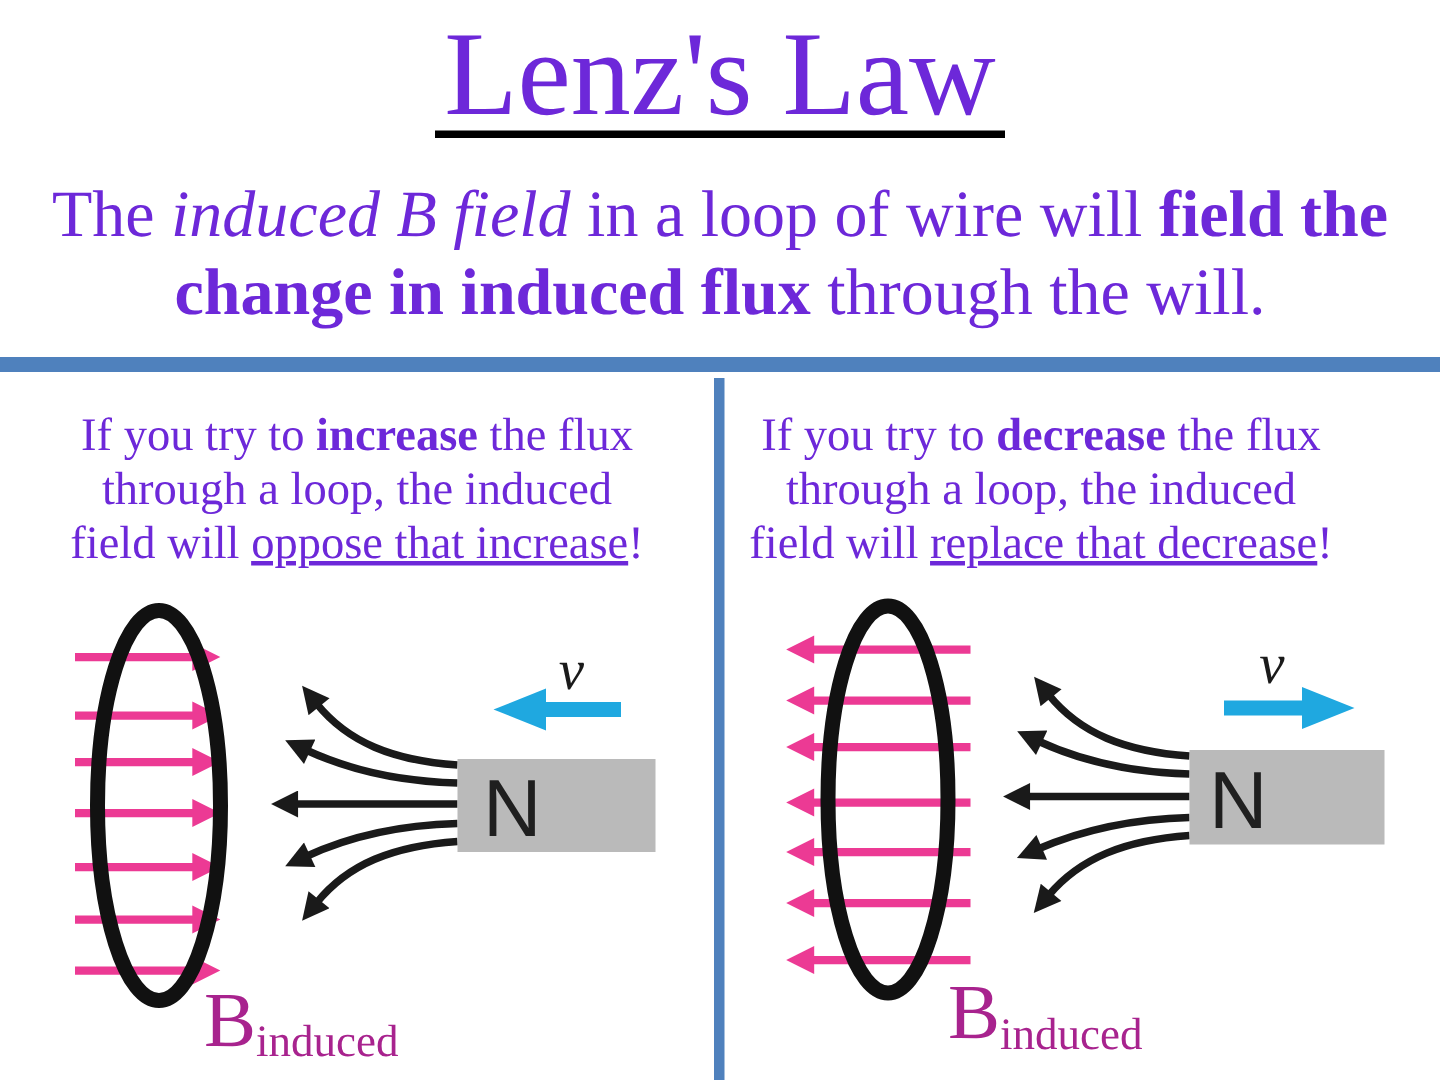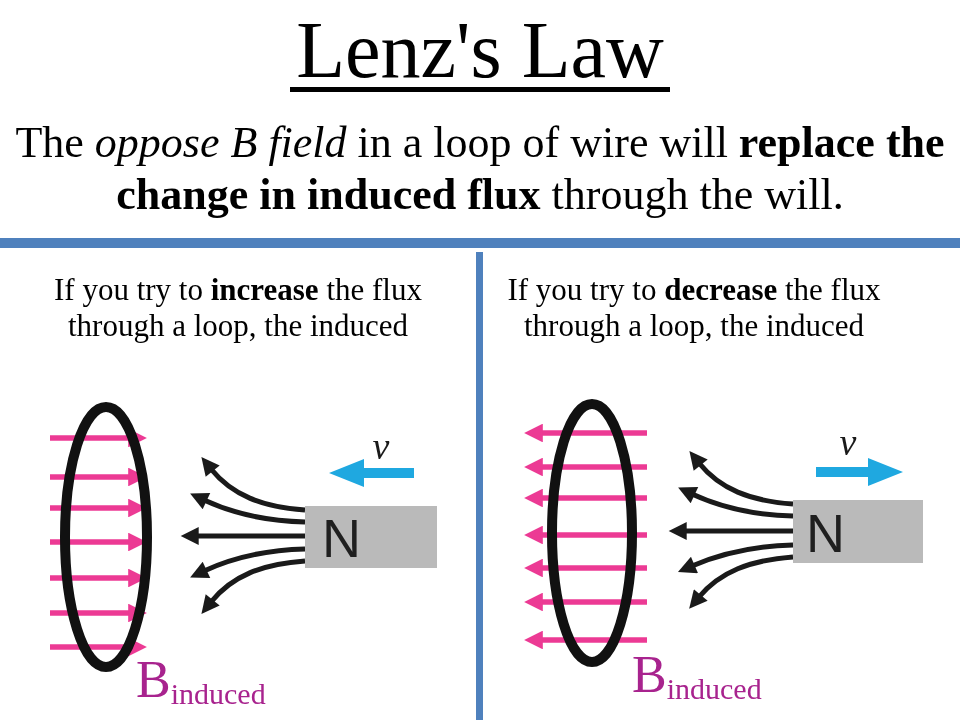--- a/index.html
+++ b/index.html
@@ -1,18 +1,18 @@
 <!DOCTYPE html>
 <html><head>
 <meta charset="utf-8">
 <style>
   html,body { margin:0; padding:0; background:#fff; }
   .slide {
     position:relative; width:960px; height:720px; background:#ffffff;
-    font-family:"Liberation Serif", serif; color:#000000; overflow:hidden;
+    font-family:"Liberation Serif", serif; color:#6d28d9; overflow:hidden;
   }
   
   .title-wrap { position:absolute; top:14px; left:0; width:100%; text-align:center; }
   .title-text {
     display:inline-block; font-size:80px; line-height:72px; font-weight:normal;
     border-bottom:5px solid #000; padding:0 6px 1px 6px; white-space:nowrap;
   }
   
   .subtitle { position:absolute; top:117px; left:0; width:100%; text-align:center;
     font-size:44px; line-height:52px; }
@@ -40,35 +40,37 @@
 </head>
 <body>
 
 <div class="slide">
 
   <div class="title-wrap">
     <span class="title-text">Lenz's Law</span>
   </div>
 
   <div class="subtitle">
-    <div class="line"><span>The </span><span class="it">oppose B field</span><span> in a loop of wire will </span><span class="bd">replace the</span></div>
+    <div class="line"><span>The </span><span class="it">induced B field</span><span> in a loop of wire will </span><span class="bd">field the</span></div>
     <div class="line"><span class="bd">change in induced flux</span><span> through the will.</span></div>
   </div>
 
   <div class="h-divider"></div>
   <div class="v-divider"></div>
 
   <div class="caption caption-left">
     <div class="line"><span>If you try to </span><span class="bd">increase</span><span> the flux</span></div>
     <div class="line">through a loop, the induced</div>
+    <div class="line"><span>field will </span><span class="ul">oppose that increase</span><span>!</span></div>
   </div>
 
   <div class="caption caption-right">
     <div class="line"><span>If you try to </span><span class="bd">decrease</span><span> the flux</span></div>
     <div class="line">through a loop, the induced</div>
+    <div class="line"><span>field will </span><span class="ul">replace that decrease</span><span>!</span></div>
   </div>
 
   <svg class="diagram diagram-left" viewBox="0 0 480 335">
     <defs>
       <marker id="head-pink" viewBox="0 0 10 10" refX="1.5" refY="5" markerWidth="4" markerHeight="3.4" orient="auto">
         <path d="M0,0 L10,5 L0,10 z" fill="#EC3A94"></path>
       </marker>
       <marker id="head-black" viewBox="0 0 10 10" refX="1.5" refY="5" markerWidth="4.4" markerHeight="3.6" orient="auto">
         <path d="M0,0 L10,5 L0,10 z" fill="#1a1a1a"></path>
       </marker>

